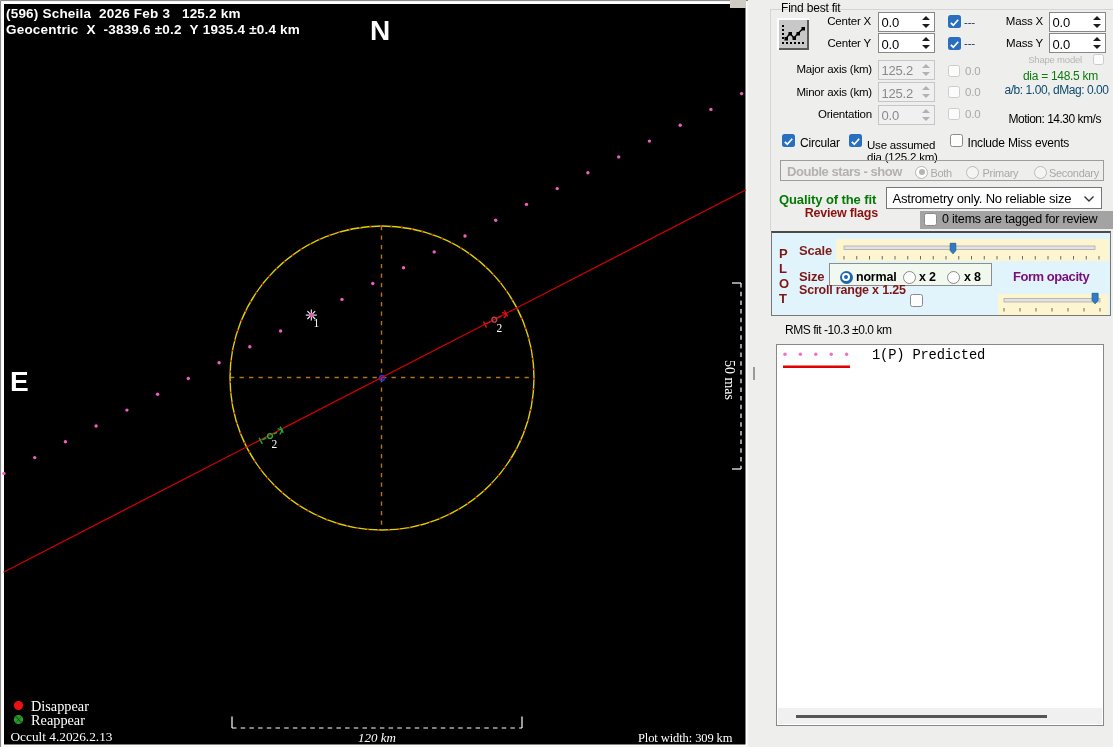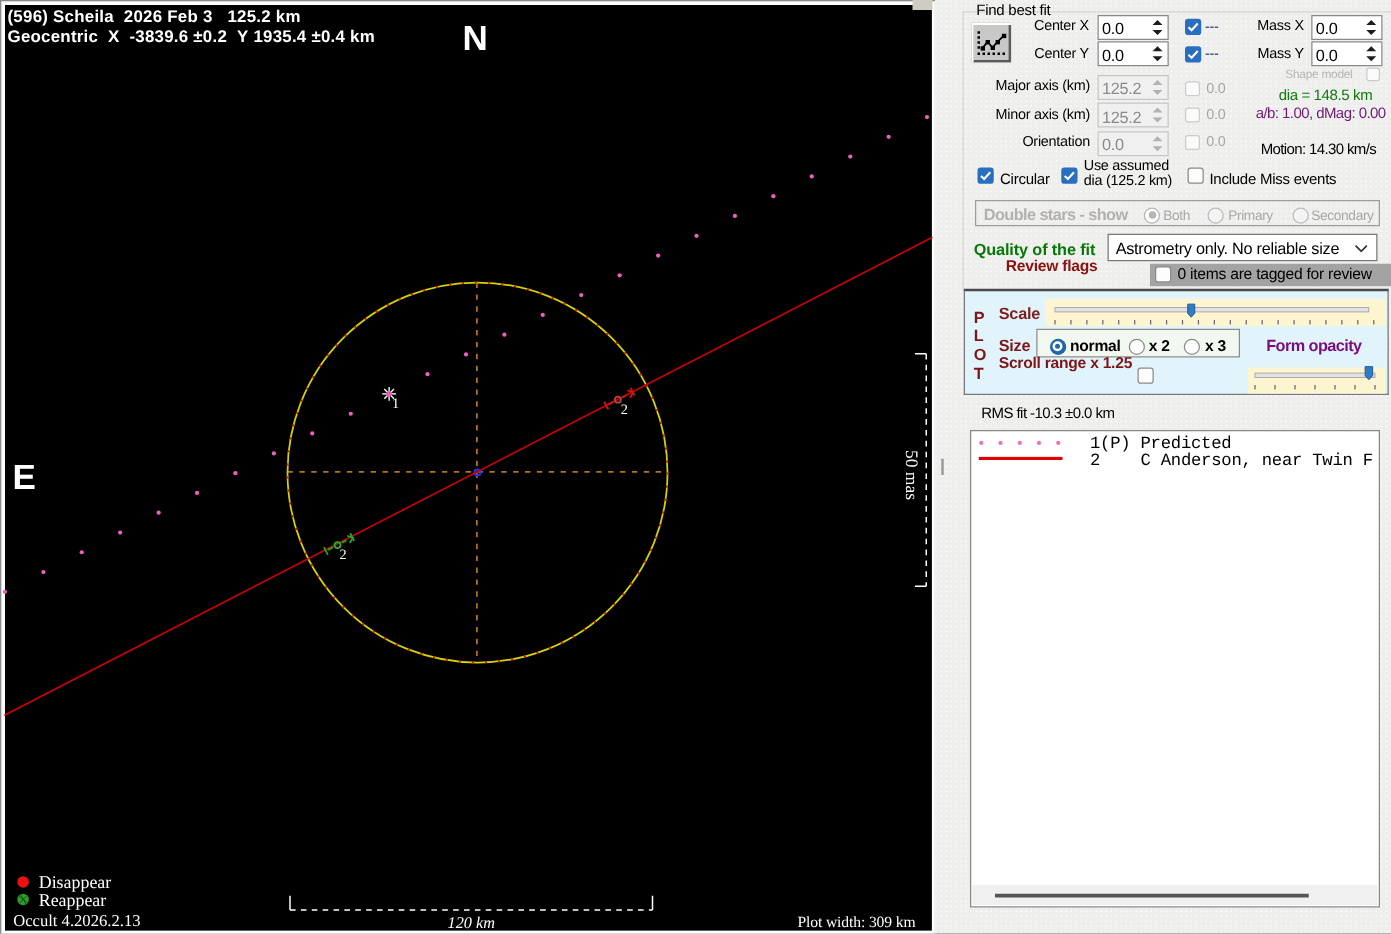--- a/index.html
+++ b/index.html
@@ -223,31 +223,31 @@
 <div class="ckd" style="left:948px;top:85.5px"></div>
 <div class="ckd" style="left:948px;top:108px"></div>
 <div class="lbl gray" style="left:965px;top:64.5px">0.0</div>
 <div class="lbl gray" style="left:965px;top:85.5px">0.0</div>
 <div class="lbl gray" style="left:965px;top:108px">0.0</div>
 
 <div class="rlbl" style="left:982px;top:54.5px;width:100px;font-size:9.5px;color:#b5b5b5">Shape model</div>
 <div class="ckd" style="left:1092.5px;top:54px;width:11px;height:11px"></div>
 
 <div class="lbl" style="left:1023px;top:69.5px;font-size:12px;letter-spacing:-0.3px;color:#0c7a0c">dia = 148.5 km</div>
-<div class="lbl" style="left:1004.5px;top:83.5px;font-size:12px;letter-spacing:-0.45px;color:#701a75">a/b: 1.00, dMag: 0.00</div>
+<div class="lbl" style="left:1004.5px;top:83.5px;font-size:12px;letter-spacing:-0.45px;color:#0c4a6e">a/b: 1.00, dMag: 0.00</div>
 <div class="lbl" style="left:1008.5px;top:112.5px;font-size:12px;letter-spacing:-0.5px">Motion: 14.30 km/s</div>
 
 <div class="ck" style="left:782px;top:134px"><svg width="13" height="13">
       <path d="M2.8 6.8 L5.3 9.2 L10.2 3.8" stroke="#fff" stroke-width="1.7" fill="none"></path>
     </svg></div>
 <div class="lbl" style="left:800px;top:136.5px;font-size:12px">Circular</div>
 <div class="ck" style="left:848.5px;top:134px"><svg width="13" height="13">
       <path d="M2.8 6.8 L5.3 9.2 L10.2 3.8" stroke="#fff" stroke-width="1.7" fill="none"></path>
     </svg></div>
-<div class="lbl" style="left:867px;top:128px;font-size:11.5px;line-height:11.8px">Use assumed<br>dia (125.2 km)</div>
+<div class="lbl" style="left:867px;top:140px;font-size:11.5px;line-height:11.8px">Use assumed<br>dia (125.2 km)</div>
 <div class="cku" style="left:949.5px;top:134px"></div>
 <div class="lbl" style="left:967.5px;top:136.5px;font-size:12px">Include Miss events</div>
 
 <div class="abs" style="left:780px;top:160px;width:324px;height:21px;border:1px solid #9d9d9d;box-sizing:border-box"></div>
 <div class="lbl" style="left:787px;top:164.5px;font-size:13px;font-weight:bold;color:#b3b0b0;letter-spacing:-0.45px">Double stars - show</div>
 <div class="radseld" style="left:915px;top:165.5px">
     <b></b>
   </div>
 <div class="lbl gray" style="left:930.5px;top:166.5px;font-size:11px;letter-spacing:-0.3px">Both</div>
 <div class="radd" style="left:965.5px;top:165.5px"></div>
@@ -305,21 +305,21 @@
 <div class="lbl" style="left:799px;top:270px;font-size:13px;font-weight:bold;color:#7d1616">Size</div>
 <div class="abs" style="left:829px;top:263px;width:163px;height:22.5px;background:#f1f8f0;border:1px solid #8d8d8d;box-sizing:border-box"></div>
 <div class="radsel" style="left:839.5px;top:270.5px">
     <i></i>
     <b></b>
   </div>
 <div class="lbl" style="left:856px;top:271px;font-size:12.5px;font-weight:bold;letter-spacing:-0.2px">normal</div>
 <div class="rad" style="left:902.5px;top:270.5px"></div>
 <div class="lbl" style="left:919px;top:271px;font-size:12.5px;font-weight:bold">x 2</div>
 <div class="rad" style="left:947px;top:270.5px"></div>
-<div class="lbl" style="left:964px;top:271px;font-size:12.5px;font-weight:bold">x 3</div>
+<div class="lbl" style="left:964px;top:271px;font-size:12.5px;font-weight:bold">x 8</div>
 <div class="lbl" style="left:1013px;top:270px;font-size:13px;font-weight:bold;color:#7b0c7b;letter-spacing:-0.45px">Form opacity</div>
 
 <div class="lbl" style="left:799px;top:284px;font-size:12.5px;font-weight:bold;color:#7d1616;letter-spacing:-0.2px">Scroll range x 1.25</div>
 <div class="cku" style="left:909.5px;top:293.5px"></div>
 
 <svg class="abs" style="left:998px;top:291.5px" width="110" height="23">
   <rect x="0" y="2" width="110" height="21" fill="#fcf5cf"></rect>
   <rect x="6" y="6.5" width="96" height="3.5" fill="#e2e2e2" stroke="#ababab" stroke-width="0.8"></rect>
   <g stroke="#6a6a6a" stroke-width="1">
     <line x1="6" y1="16" x2="6" y2="19.5"></line>
@@ -340,17 +340,16 @@
     <g fill="#f070c0">
       <circle cx="8" cy="9.3" r="1.7"></circle>
         <circle cx="23.4" cy="9.3" r="1.7"></circle>
       <circle cx="38.8" cy="9.3" r="1.7"></circle>
         <circle cx="54.2" cy="9.3" r="1.7"></circle>
       <circle cx="69.6" cy="9.3" r="1.7"></circle>
     </g>
     <rect x="6" y="20.5" width="67" height="2.5" fill="#e00000"></rect>
   </svg>
   <div class="lbl" style="left:95px;top:3px;font-family:'Liberation Mono',monospace;font-size:13.8px;white-space:pre">1(P) Predicted</div>
-  <div class="lbl" style="left:95px;top:16.5px;font-family:'Liberation Mono',monospace;font-size:13.8px;white-space:pre">2    C Anderson, near Twin F</div>
   <div class="abs" style="left:1px;top:363px;width:324px;height:16px;background:#f0f0f0">
     <div class="abs" style="left:18px;top:6.5px;width:251px;height:3px;background:#555"></div>
   </div>
 </div>
 
 </body></html>

